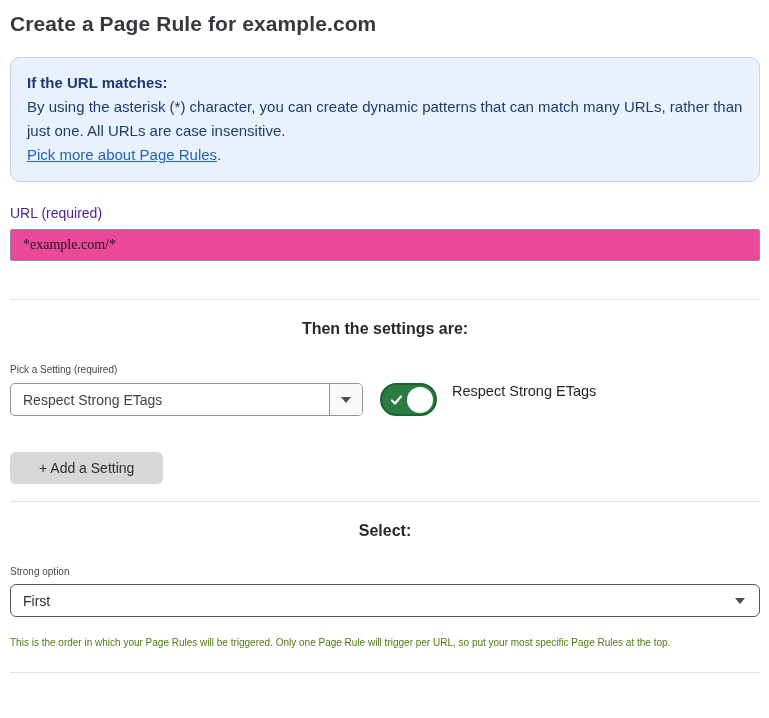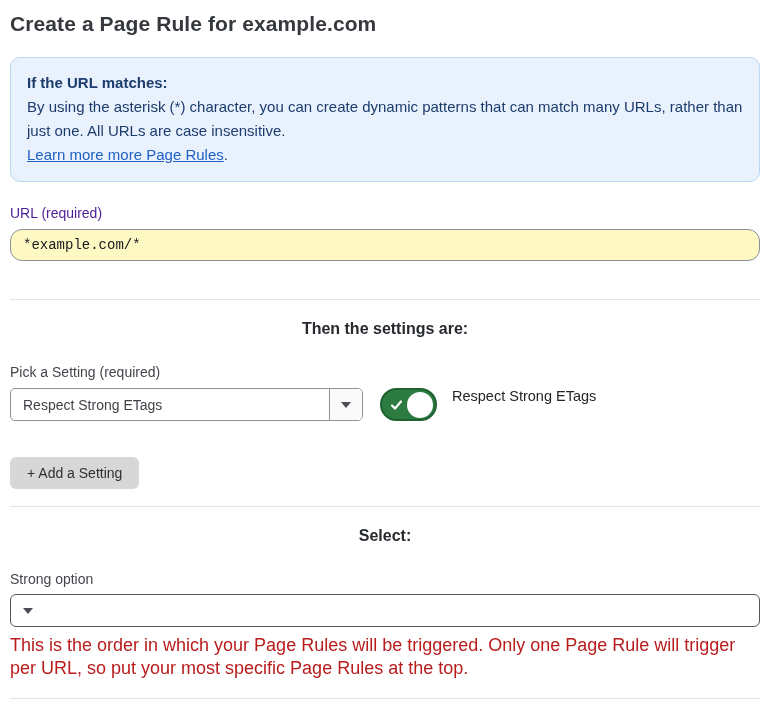--- a/index.html
+++ b/index.html
@@ -42,25 +42,25 @@
     margin-top: 23px;
     font-size: 14px;
     color: #4c1d95;
   }
 
   .url-input {
     display: block;
     width: 100%;
     margin-top: 8px;
     height: 32px;
-    background: #fef9c3;
+    background: #ec4899;
     border: 1px solid #8a8f98;
-    border-radius: 12px;
+    border-radius: 2px;
     padding: 0 12px;
-    font-family: Liberation Mono, monospace;
+    font-family: Liberation Serif, serif;
     font-size: 14px;
     color: #17191d;
     outline: none;
   }
 
   .divider {
     border: none;
     border-top: 1px solid #e3e3e3;
     margin-top: 38px;
   }
@@ -70,21 +70,21 @@
   .section-heading {
     margin-top: 20px;
     font-size: 16px;
     font-weight: 700;
     color: #26292e;
     text-align: center;
   }
 
   .sub-label {
     margin-top: 26px;
-    font-size: 14px;
+    font-size: 10px;
     color: #43464b;
   }
 
   .setting-row {
     margin-top: 8px;
     display: flex;
     align-items: flex-start;
   }
 
   
@@ -170,21 +170,21 @@
     display: inline-flex;
     align-items: center;
     justify-content: center;
   }
   .btn.gray {
     background: #d7d7d7;
     color: #2d3034;
   }
   .btn.add-setting {
     margin-top: 36px;
-    padding: 0 17px;
+    padding: 0 29px;
     text-align: center;
   }
 
   
   .order-select {
     margin-top: 7px;
     width: 100%;
     height: 33px;
     border: 1px solid #53575e;
     border-radius: 6px;
@@ -194,37 +194,37 @@
     padding: 0 14px 0 12px;
     cursor: pointer;
   }
   .order-select .os-value {
     flex: 1;
     font-size: 14px;
     color: #2b2e33;
   }
 
   .help-text {
-    margin-top: 7px;
-    font-size: 18px;
+    margin-top: 14px;
+    font-size: 10px;
     line-height: 23px;
-    color: #b91c1c;
+    color: #4d7c0f;
   }
 </style>
 </head>
 <body>
 
 <div class="page">
 
   <h1 class="page-title">Create a Page Rule for example.com</h1>
 
   <div class="info-box">
     <div class="info-heading">If the URL matches:</div>
     <div class="info-body">By using the asterisk (*) character, you can create dynamic patterns that can match many URLs, rather than just one. All URLs are case insensitive.</div>
-    <div><a class="info-link">Learn more more Page Rules</a><span>.</span></div>
+    <div><a class="info-link">Pick more about Page Rules</a><span>.</span></div>
   </div>
 
   <div class="field-label">URL (required)</div>
   <input class="url-input" type="text" value="*example.com/*" style="">
 
   <hr class="divider">
 
   <div class="section-heading">Then the settings are:</div>
 
   <div class="sub-label">Pick a Setting (required)</div>
@@ -249,20 +249,21 @@
 
   <button class="btn gray add-setting">+ Add a Setting</button>
 
   <hr class="divider tight">
 
   <div class="section-heading">Select:</div>
 
   <div class="sub-label">Strong option</div>
 
   <div class="order-select">
+    <span class="os-value">First</span>
     <span class="caret-down"></span>
   </div>
 
   <div class="help-text">This is the order in which your Page Rules will be triggered. Only one Page Rule will trigger per URL, so put your most specific Page Rules at the top.</div>
 
   <hr class="divider mid">
 
   
 
 </div>

